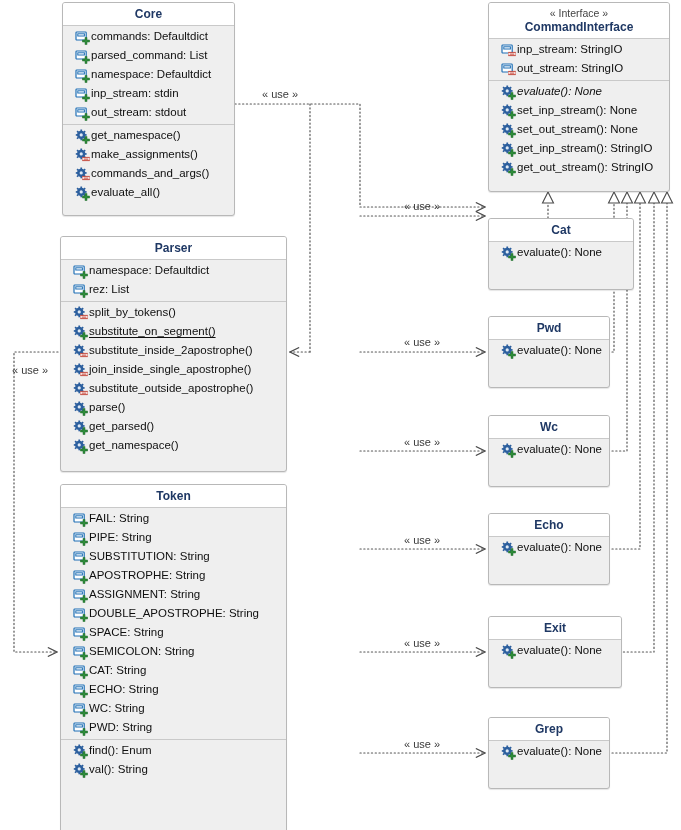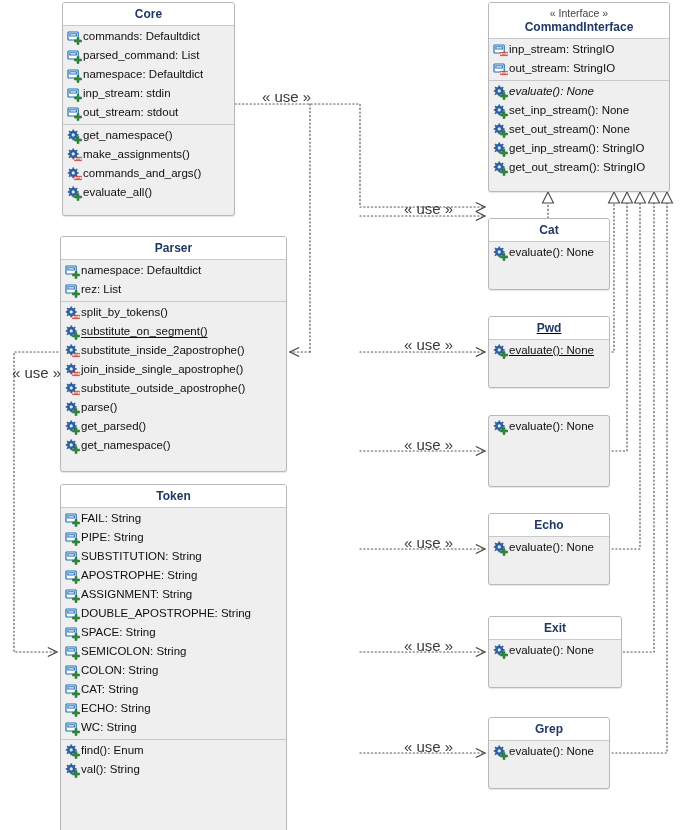--- a/index.html
+++ b/index.html
@@ -27,41 +27,41 @@
     font-weight:bold;
     font-size:12px;
     line-height:14px;
     padding:4px 2px 4px 2px;
   }
   .uml .hdr .stereo{
     display:block;font-weight:normal;font-size:10.5px;color:#444;line-height:13px;text-align:center;
   }
   .uml .hdr .cname{display:block;}
   .uml .sect{
-    padding:1px 0 2px 0;
+    padding:1px 0 2px 8px;
   }
   .uml .sect + .sect{border-top:1px solid #c9c9c9;}
   .uml .row{
     display:flex;align-items:center;
     font-size:11.5px;line-height:13px;color:#0f0f0f;
     padding:3px 3px 3px 4px;white-space:nowrap;
   }
   .uml .row .lbl{display:inline-block;}
   .uml .row.italic .lbl{font-style:italic;}
   .uml .row.underline .lbl{text-decoration:underline;text-underline-offset:2px;}
 
   
   .mi{position:relative;width:13px;height:13px;margin-right:3px;flex:0 0 13px;}
   .mi svg{display:block;width:13px;height:13px;}
   .badge{position:absolute;right:-2px;bottom:-2px;width:8px;height:8px;}
   .badge svg{width:8px;height:8px;display:block;}
 
   
   .elabel{
-    position:absolute;font-size:15px;color:#3a3a3a;white-space:nowrap;
+    position:absolute;font-size:11px;color:#3a3a3a;white-space:nowrap;
     font-family:"Liberation Sans","DejaVu Sans",sans-serif;
   }
 </style>
 </head>
 <body>
 
 <div id="canvas">
 
   <svg id="edges" viewBox="0 0 681 830" width="681" height="830" xmlns="http://www.w3.org/2000/svg">
     <defs>
@@ -657,34 +657,20 @@
               <svg viewBox="0 0 13 13">
                 <rect x="1" y="2" width="10.2" height="8" rx="0.8" fill="#ffffff" stroke="#1f6fb5" stroke-width="1.2"></rect>
                 <rect x="2.8" y="3.8" width="6.6" height="2.2" fill="none" stroke="#1f6fb5" stroke-width="1"></rect>
               </svg>
               <span class="badge">
                 <svg viewBox="0 0 8 8">
                   <path d="M3 0.4h2v2.6h2.6v2H5v2.6H3V5H0.4V3H3z" fill="#2e8b3a" stroke="#1e6b29" stroke-width="0.5" stroke-linejoin="round"></path>
                 </svg>
               </span>
             </span>
-            <span class="lbl">COLON: String</span>
-          </div>
-          <div class="row">
-            <span class="mi">
-              <svg viewBox="0 0 13 13">
-                <rect x="1" y="2" width="10.2" height="8" rx="0.8" fill="#ffffff" stroke="#1f6fb5" stroke-width="1.2"></rect>
-                <rect x="2.8" y="3.8" width="6.6" height="2.2" fill="none" stroke="#1f6fb5" stroke-width="1"></rect>
-              </svg>
-              <span class="badge">
-                <svg viewBox="0 0 8 8">
-                  <path d="M3 0.4h2v2.6h2.6v2H5v2.6H3V5H0.4V3H3z" fill="#2e8b3a" stroke="#1e6b29" stroke-width="0.5" stroke-linejoin="round"></path>
-                </svg>
-              </span>
-            </span>
             <span class="lbl">CAT: String</span>
           </div>
           <div class="row">
             <span class="mi">
               <svg viewBox="0 0 13 13">
                 <rect x="1" y="2" width="10.2" height="8" rx="0.8" fill="#ffffff" stroke="#1f6fb5" stroke-width="1.2"></rect>
                 <rect x="2.8" y="3.8" width="6.6" height="2.2" fill="none" stroke="#1f6fb5" stroke-width="1"></rect>
               </svg>
               <span class="badge">
                 <svg viewBox="0 0 8 8">
@@ -700,20 +686,34 @@
                 <rect x="1" y="2" width="10.2" height="8" rx="0.8" fill="#ffffff" stroke="#1f6fb5" stroke-width="1.2"></rect>
                 <rect x="2.8" y="3.8" width="6.6" height="2.2" fill="none" stroke="#1f6fb5" stroke-width="1"></rect>
               </svg>
               <span class="badge">
                 <svg viewBox="0 0 8 8">
                   <path d="M3 0.4h2v2.6h2.6v2H5v2.6H3V5H0.4V3H3z" fill="#2e8b3a" stroke="#1e6b29" stroke-width="0.5" stroke-linejoin="round"></path>
                 </svg>
               </span>
             </span>
             <span class="lbl">WC: String</span>
+          </div>
+          <div class="row">
+            <span class="mi">
+              <svg viewBox="0 0 13 13">
+                <rect x="1" y="2" width="10.2" height="8" rx="0.8" fill="#ffffff" stroke="#1f6fb5" stroke-width="1.2"></rect>
+                <rect x="2.8" y="3.8" width="6.6" height="2.2" fill="none" stroke="#1f6fb5" stroke-width="1"></rect>
+              </svg>
+              <span class="badge">
+                <svg viewBox="0 0 8 8">
+                  <path d="M3 0.4h2v2.6h2.6v2H5v2.6H3V5H0.4V3H3z" fill="#2e8b3a" stroke="#1e6b29" stroke-width="0.5" stroke-linejoin="round"></path>
+                </svg>
+              </span>
+            </span>
+            <span class="lbl">PWD: String</span>
           </div>
         </div>
         <div class="sect">
           <div class="row">
             <span class="mi">
               <svg viewBox="0 0 13 13">
                 <g fill="#2c5f9e">
                   <circle cx="6.2" cy="5.9" r="4.2"></circle>
                   <rect x="5.4" y="0.5" width="1.7" height="2.1"></rect>
                   <rect x="5.4" y="9.2" width="1.7" height="2.1"></rect>
@@ -913,21 +913,21 @@
               <span class="badge">
                 <svg viewBox="0 0 8 8">
                   <path d="M3 0.4h2v2.6h2.6v2H5v2.6H3V5H0.4V3H3z" fill="#2e8b3a" stroke="#1e6b29" stroke-width="0.5" stroke-linejoin="round"></path>
                 </svg>
               </span>
             </span>
             <span class="lbl">get_out_stream(): StringIO</span>
           </div>
         </div>
       </div>
-      <div class="uml" style="left: 488px; top: 218px; width: 122px; height: 72px;">
+      <div class="uml" style="left: 488px; top: 218px; width: 146px; height: 72px;">
         <div class="hdr">
           <span class="cname">Cat</span>
         </div>
         <div class="sect">
           <div class="row">
             <span class="mi">
               <svg viewBox="0 0 13 13">
                 <g fill="#2c5f9e">
                   <circle cx="6.2" cy="5.9" r="4.2"></circle>
                   <rect x="5.4" y="0.5" width="1.7" height="2.1"></rect>
@@ -944,21 +944,21 @@
               <span class="badge">
                 <svg viewBox="0 0 8 8">
                   <path d="M3 0.4h2v2.6h2.6v2H5v2.6H3V5H0.4V3H3z" fill="#2e8b3a" stroke="#1e6b29" stroke-width="0.5" stroke-linejoin="round"></path>
                 </svg>
               </span>
             </span>
             <span class="lbl">evaluate(): None</span>
           </div>
         </div>
       </div>
-      <div class="uml" style="left: 488px; top: 316px; width: 122px; height: 72px; text-decoration: underline;">
+      <div class="uml" style="left: 488px; top: 316px; width: 122px; height: 72px;">
         <div class="hdr">
           <span class="cname">Pwd</span>
         </div>
         <div class="sect">
           <div class="row">
             <span class="mi">
               <svg viewBox="0 0 13 13">
                 <g fill="#2c5f9e">
                   <circle cx="6.2" cy="5.9" r="4.2"></circle>
                   <rect x="5.4" y="0.5" width="1.7" height="2.1"></rect>
@@ -976,20 +976,23 @@
                 <svg viewBox="0 0 8 8">
                   <path d="M3 0.4h2v2.6h2.6v2H5v2.6H3V5H0.4V3H3z" fill="#2e8b3a" stroke="#1e6b29" stroke-width="0.5" stroke-linejoin="round"></path>
                 </svg>
               </span>
             </span>
             <span class="lbl">evaluate(): None</span>
           </div>
         </div>
       </div>
       <div class="uml" style="left: 488px; top: 415px; width: 122px; height: 72px;">
+        <div class="hdr">
+          <span class="cname">Wc</span>
+        </div>
         <div class="sect">
           <div class="row">
             <span class="mi">
               <svg viewBox="0 0 13 13">
                 <g fill="#2c5f9e">
                   <circle cx="6.2" cy="5.9" r="4.2"></circle>
                   <rect x="5.4" y="0.5" width="1.7" height="2.1"></rect>
                   <rect x="5.4" y="9.2" width="1.7" height="2.1"></rect>
                   <rect x="0.8" y="5.1" width="2.1" height="1.7"></rect>
                   <rect x="9.5" y="5.1" width="2.1" height="1.7"></rect>

